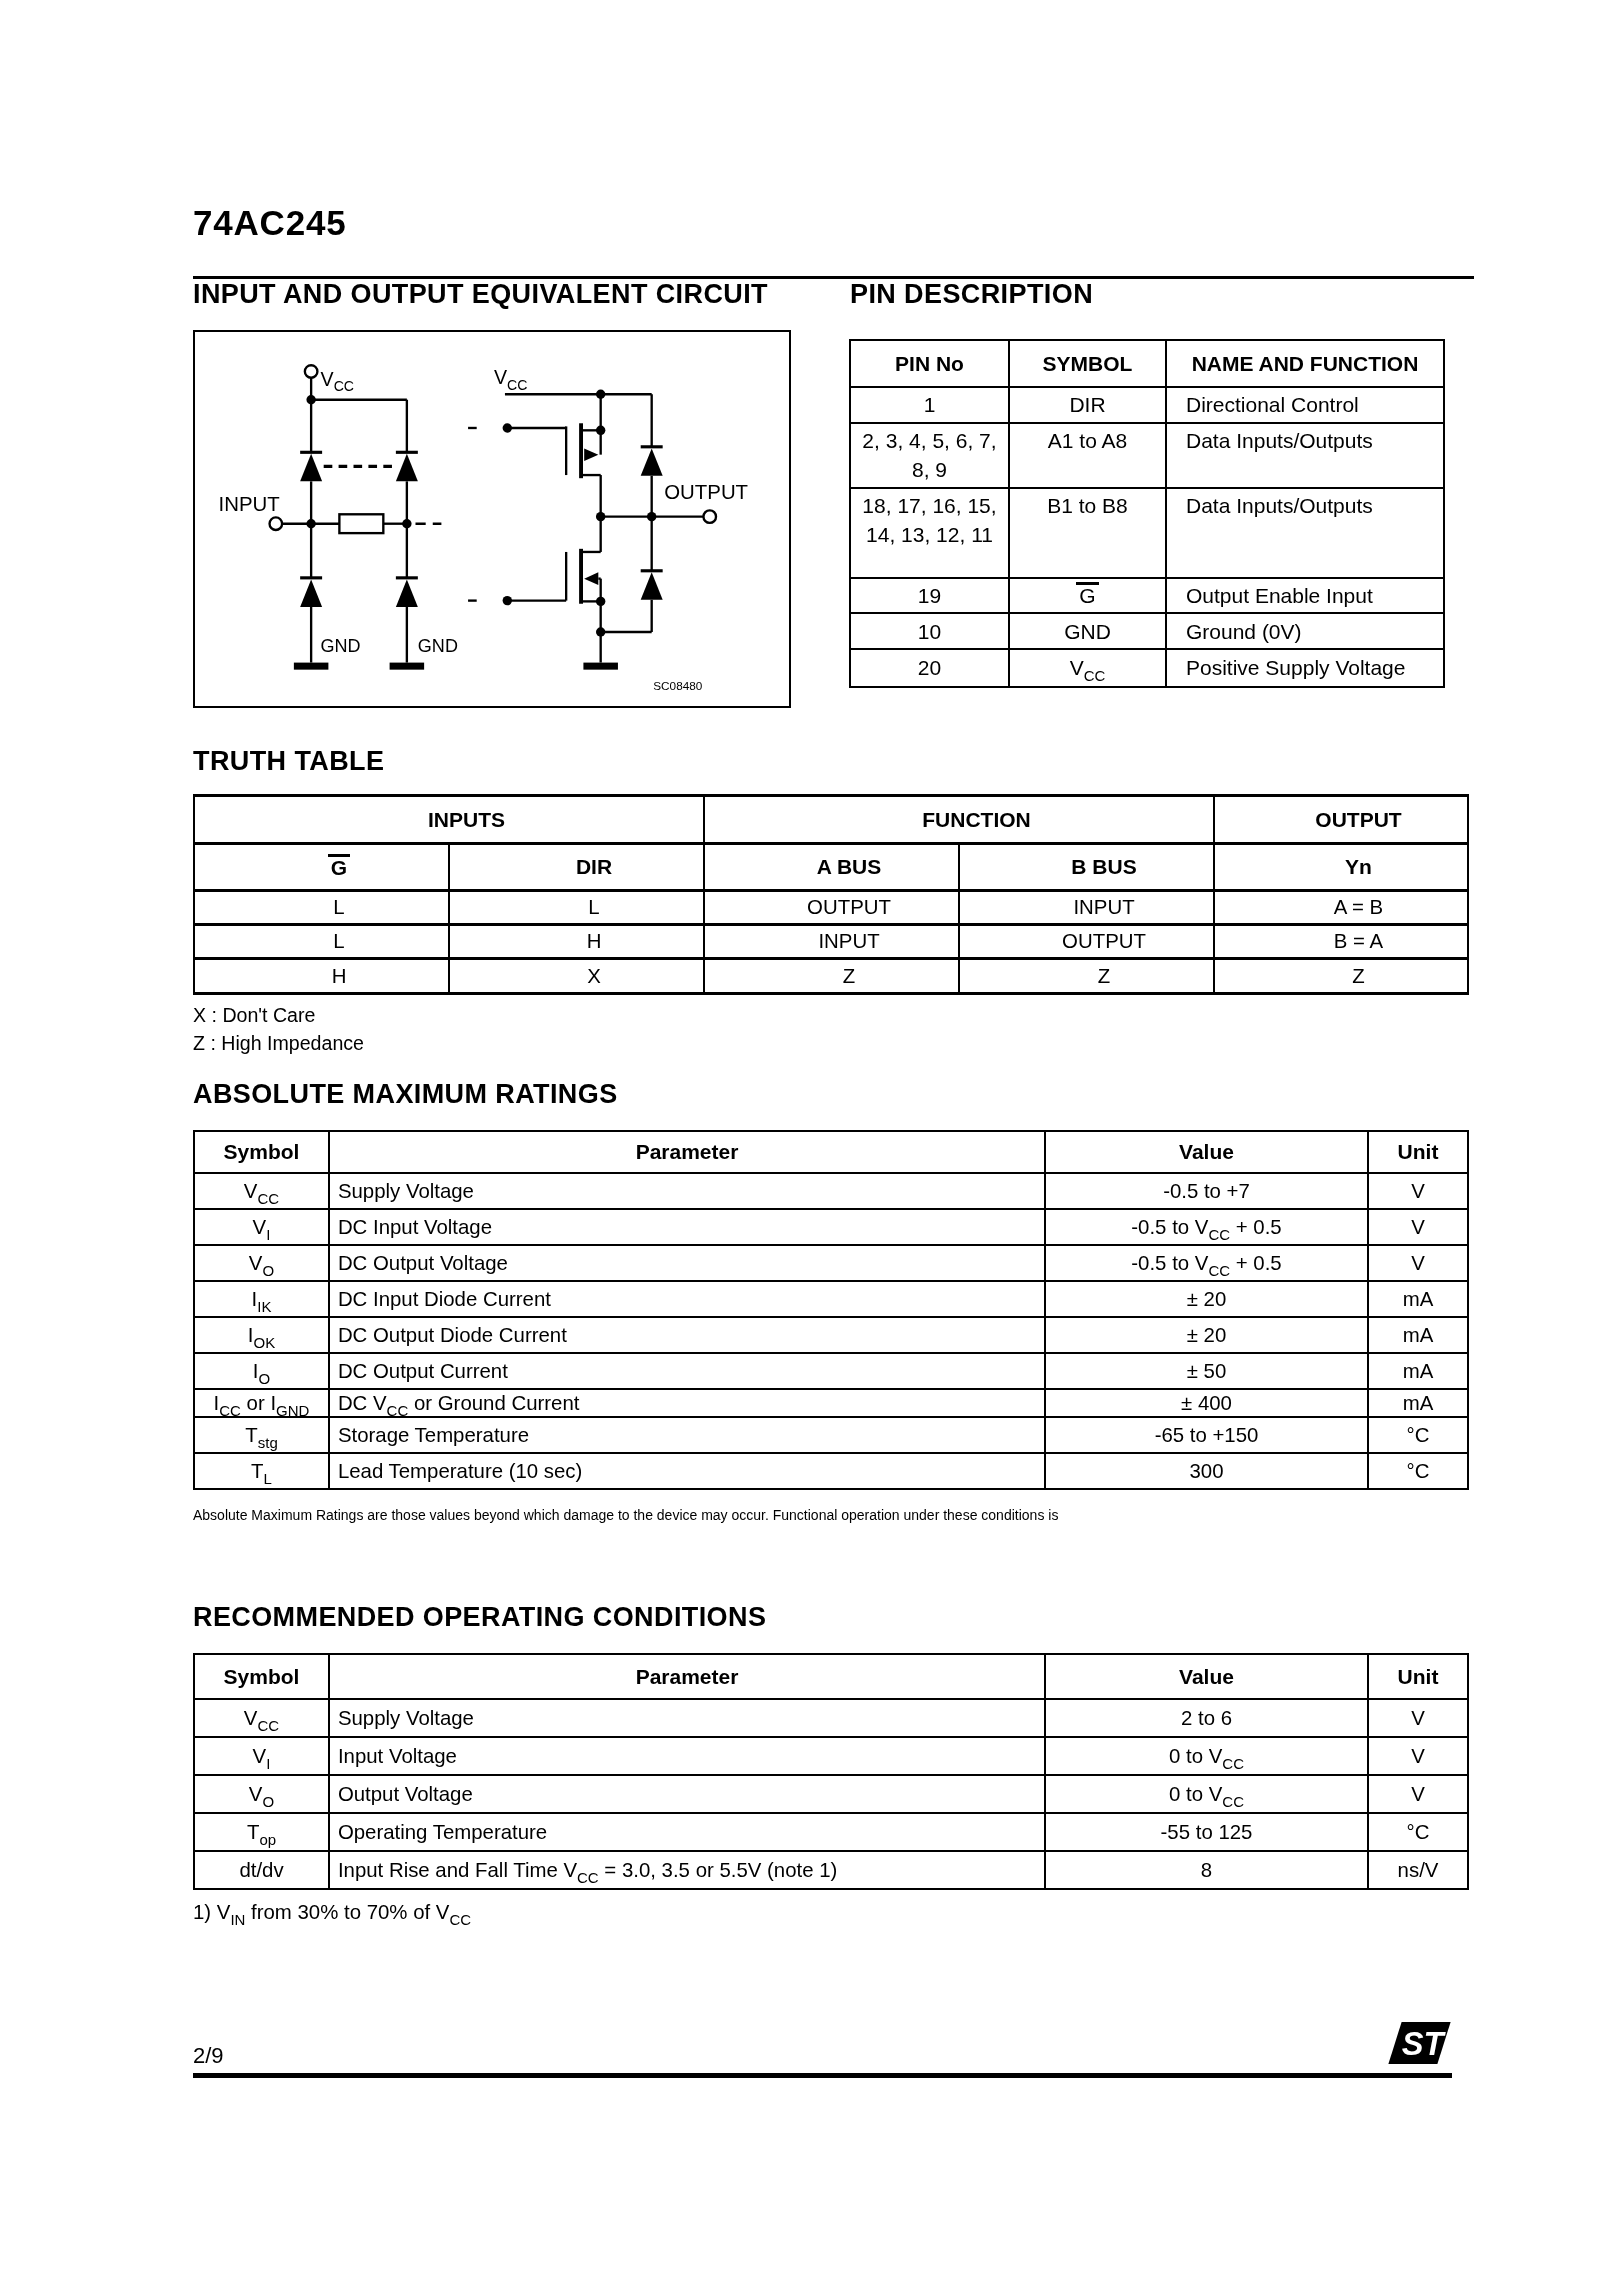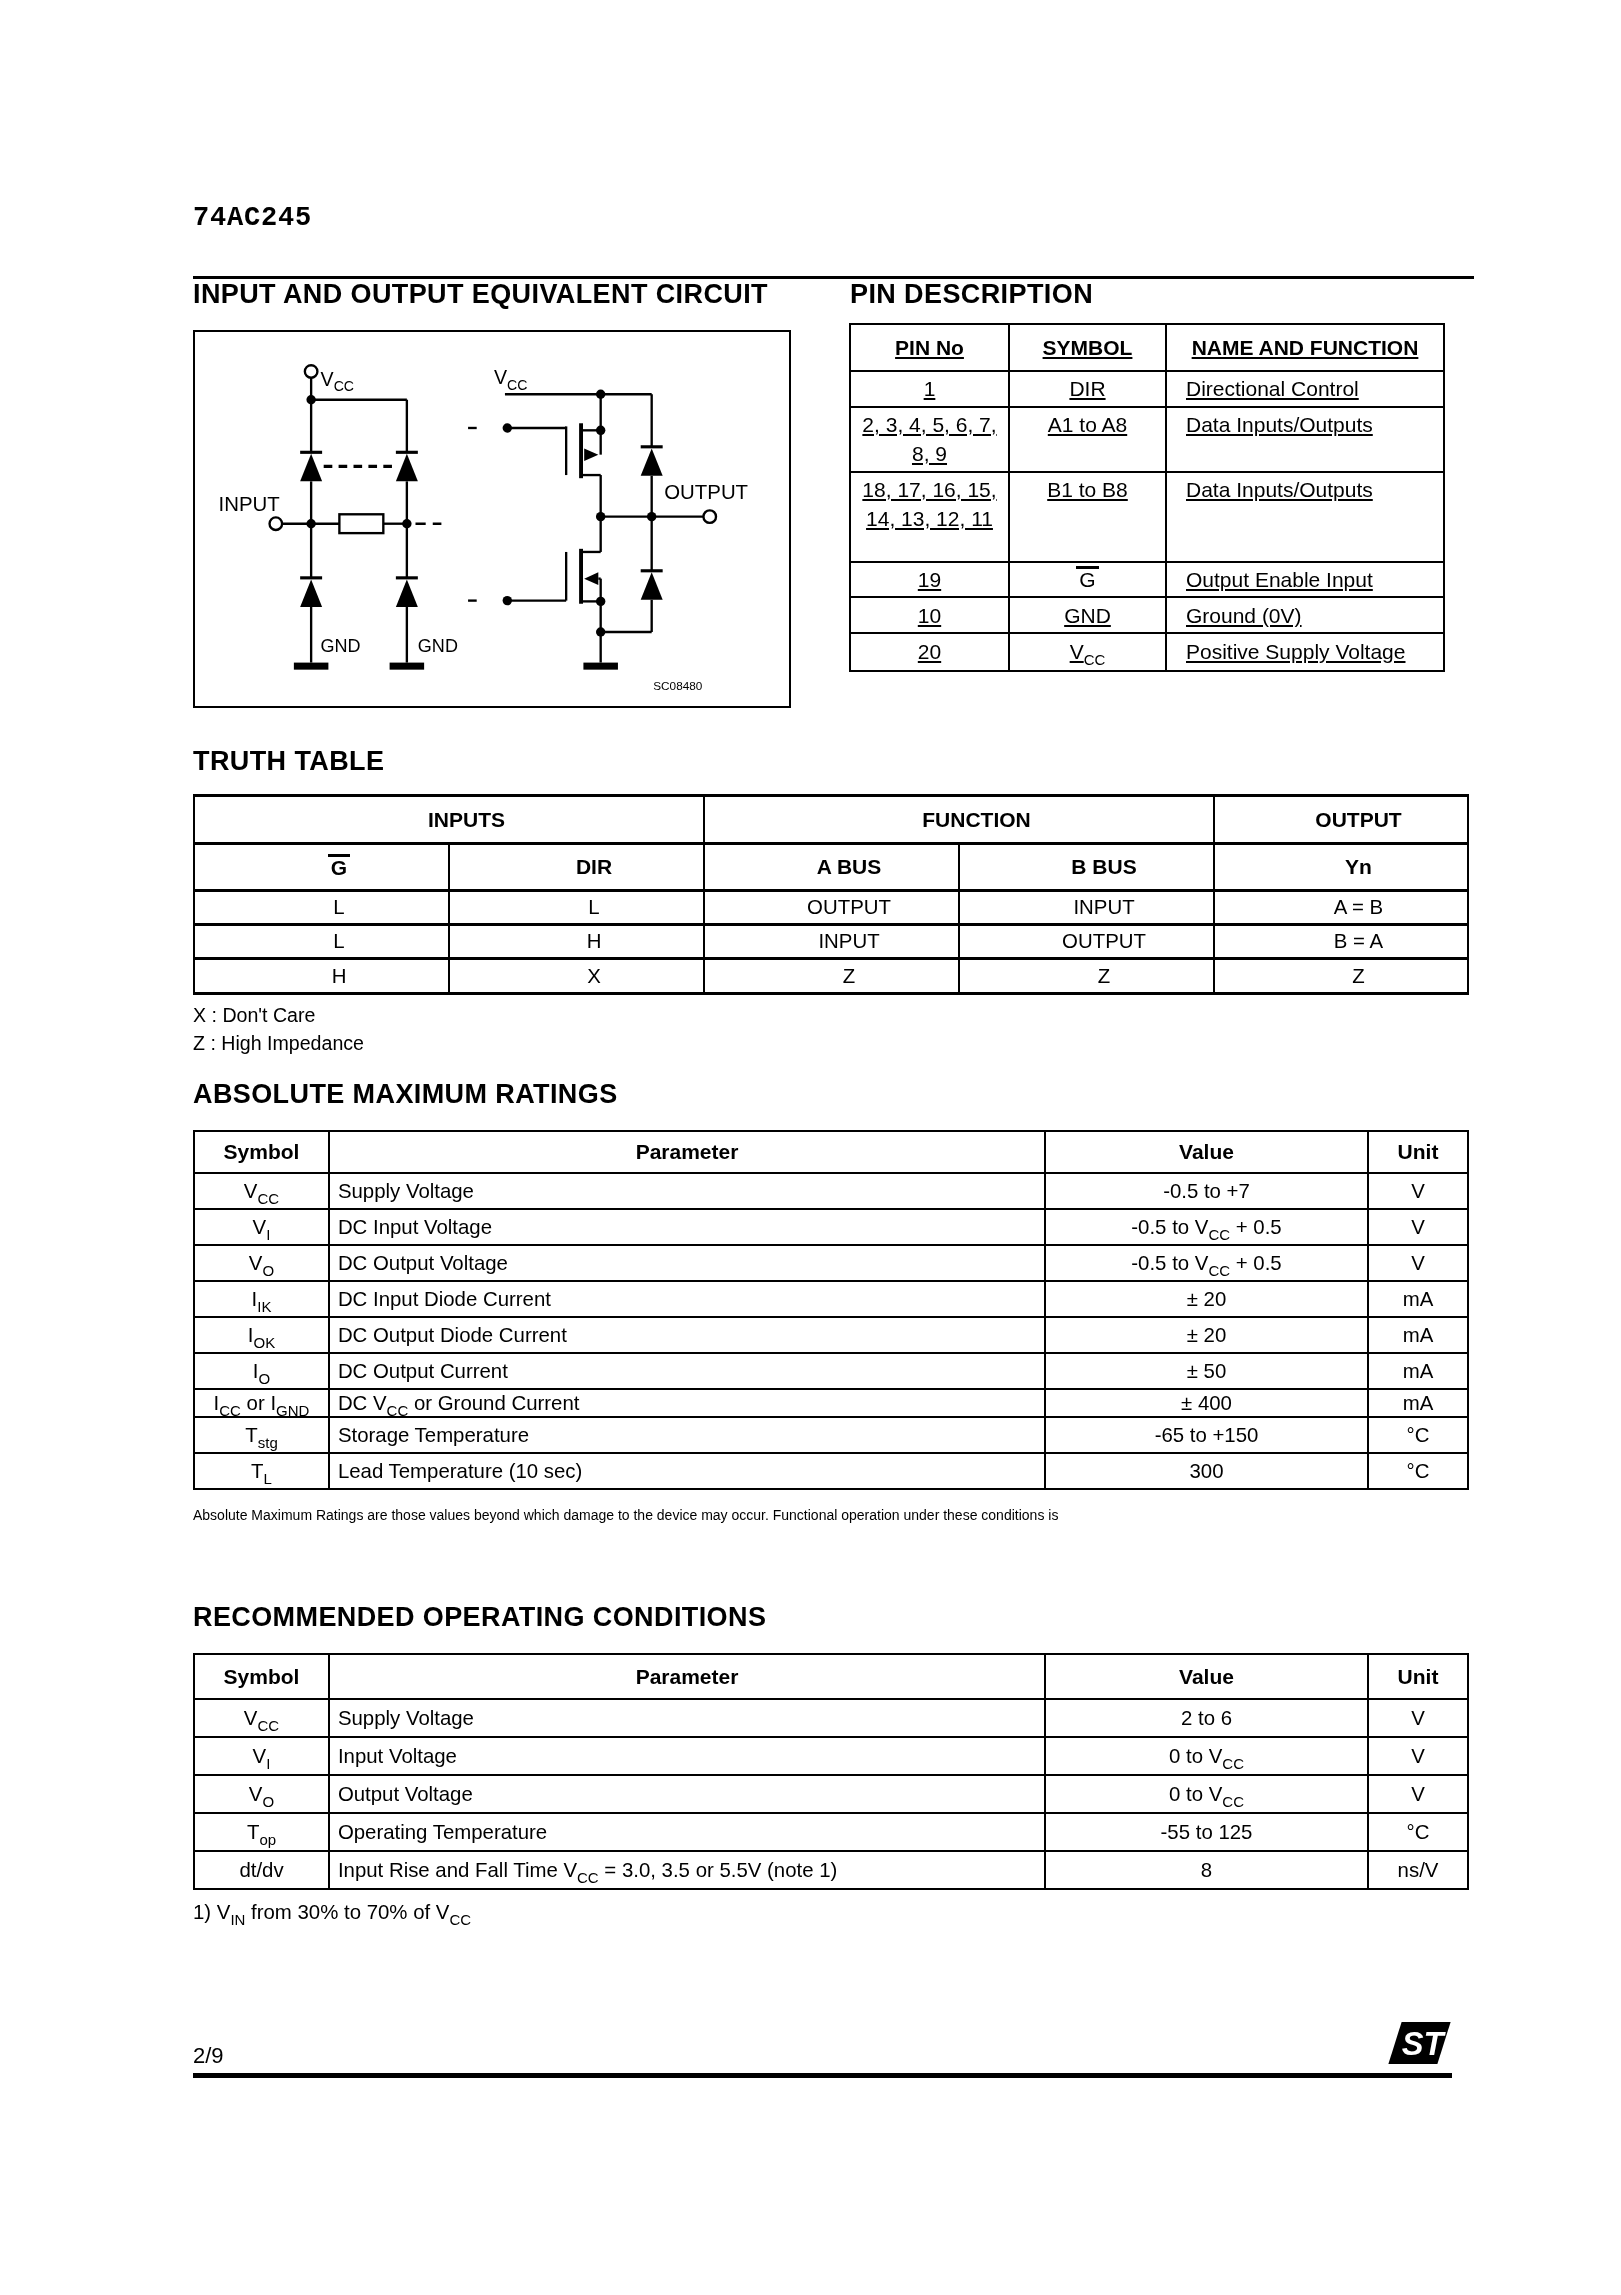--- a/index.html
+++ b/index.html
@@ -1,19 +1,19 @@
 <!DOCTYPE html>
 <html style="font-size:12.6px"><head>
 <meta charset="utf-8">
 <style>
   html,body{margin:0;padding:0;background:#888;}
   .page{position:relative;width:1622px;height:2295px;background:#ffffff;
         font-family:"Liberation Sans", sans-serif;color:#000;margin:0 auto;overflow:hidden;}
   .abs{position:absolute;}
-  .title{font-size:27px;font-weight:bold;letter-spacing:0.8px;font-family:Liberation Mono, monospace;}
+  .title{font-size:35px;font-weight:bold;letter-spacing:0.8px;}
   .rule{background:#000;}
   .sec-head{font-size:27px;font-weight:bold;letter-spacing:0.4px;white-space:nowrap;}
   table{border-collapse:collapse;table-layout:fixed;}
   td,th{border:2.4px solid #000;font-size:20.4px;font-weight:normal;overflow:hidden;}
   th{font-size:21px;font-weight:bold;text-align:center;vertical-align:middle;}
   .c{text-align:center;vertical-align:middle;}
   .l{text-align:left;vertical-align:middle;padding-left:7.9px;margin-top:41px;}
   sub{font-size:15px;line-height:0;vertical-align:-5.5px;}
   .ovl{display:inline-block;border-top:3.1px solid #000;padding:0 3.1px;line-height:1.05;}
   
@@ -120,21 +120,21 @@
         <text x="381" y="66" font-size="25"><tspan>V</tspan><tspan font-size="18" dy="7">CC</tspan></text>
         <text x="30" y="228" font-size="26">INPUT</text>
         <text x="598" y="212" font-size="26">OUTPUT</text>
         <text x="160" y="408" font-size="23">GND</text>
         <text x="284" y="408" font-size="23">GND</text>
         <text x="584" y="456" font-size="15">SC08480</text>
       </g>
     </svg>
   </div>
 
-  <table class="abs pin-table" style="left:849px;top:323px;width:594px;text-decoration:underline;">
+  <table class="abs pin-table" style="left:849px;top:339px;width:594px;">
     <colgroup>
         <col style="width:159px">
         <col style="width:157px">
         <col style="width:278px">
       </colgroup>
     <tbody>
         <tr style="height:47px">
       <th>PIN No</th>
       <th>SYMBOL</th>
       <th>NAME AND FUNCTION</th>

